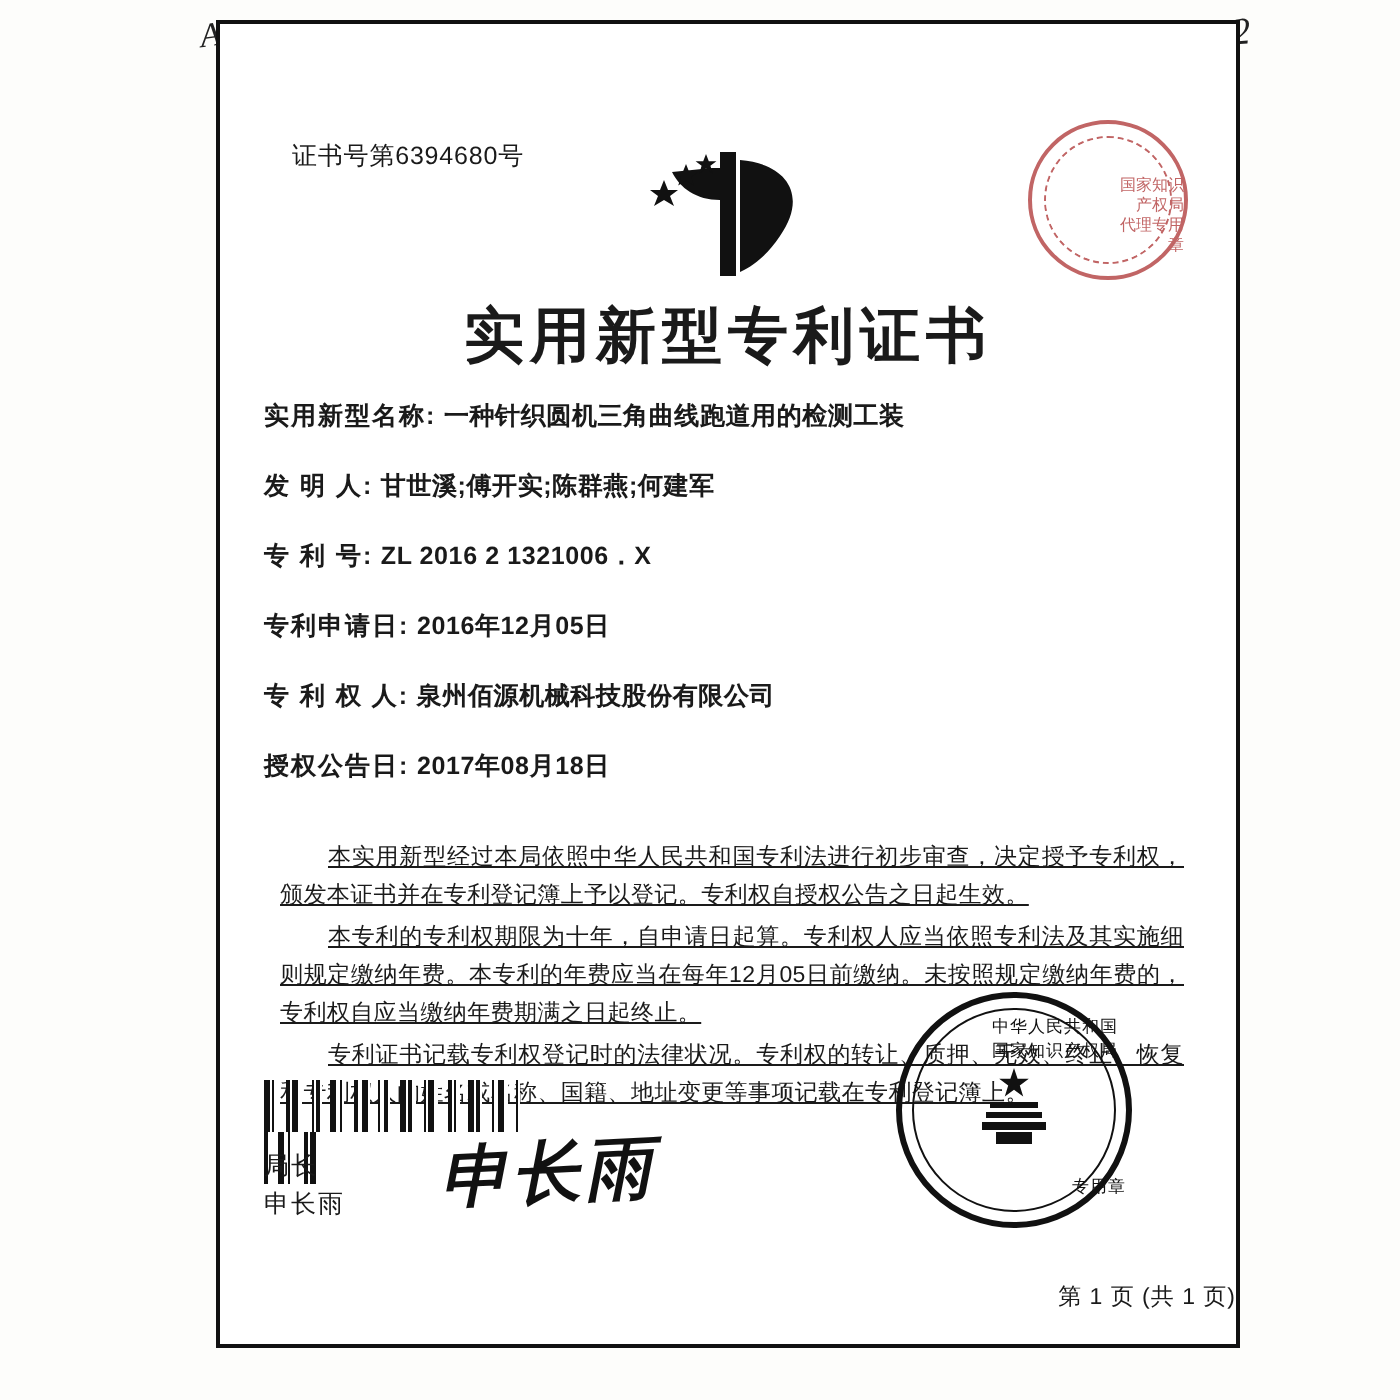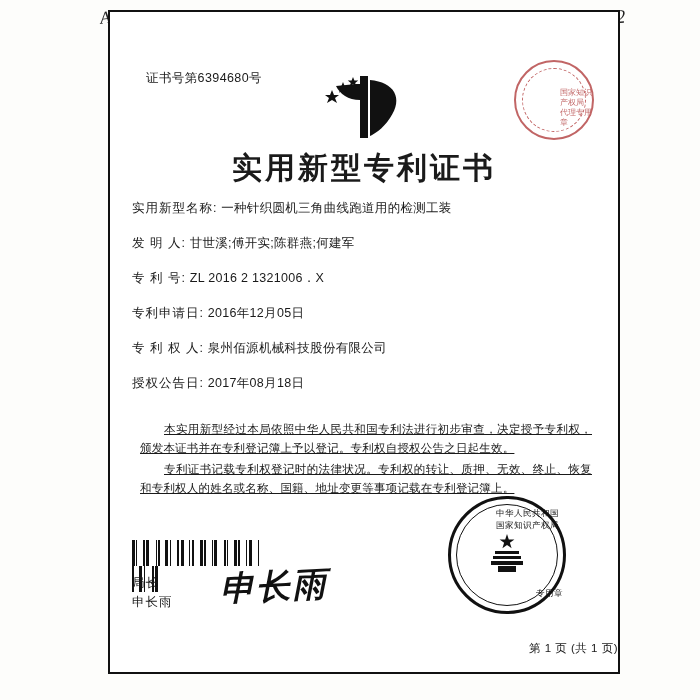--- a/index.html
+++ b/index.html
@@ -80,21 +80,21 @@
   .top-stamp .ts-inner {
     position: absolute;
     inset: 6px;
     border-radius: 50%;
     border: 1px dashed #b03a3a;
   }
   .top-stamp .ts-text {
     position: absolute;
     left: 0; right: 0;
     top: 26px;
-    text-align: left;
+    text-align: right;
     font-size: 8px;
     line-height: 10px;
     font-family: "Liberation Serif", serif;
     padding-left: 44px;
   }
 
   
   .emblem {
     position: absolute;
     left: 50%;
@@ -120,20 +120,21 @@
     left: 22px;
     top: 188px;
     right: 22px;
   }
   .field-row {
     font-size: 12.5px;
     line-height: 16px;
     margin-bottom: 19px;
     white-space: nowrap;
     letter-spacing: 0.3px;
+    font-weight: bold;
   }
   .field-label {
     display: inline-block;
     letter-spacing: 1px;
   }
   .field-value {
     display: inline;
   }
 
   .body-text {
@@ -295,20 +296,21 @@
         <span class="field-value">泉州佰源机械科技股份有限公司</span>
       </div>
       <div class="field-row">
         <span class="field-label">授权公告日:</span>
         <span class="field-value">2017年08月18日</span>
       </div>
     </div>
 
     <div class="body-text">
       <p>本实用新型经过本局依照中华人民共和国专利法进行初步审查，决定授予专利权，颁发本证书并在专利登记簿上予以登记。专利权自授权公告之日起生效。</p>
+      <p>本专利的专利权期限为十年，自申请日起算。专利权人应当依照专利法及其实施细则规定缴纳年费。本专利的年费应当在每年12月05日前缴纳。未按照规定缴纳年费的，专利权自应当缴纳年费期满之日起终止。</p>
       <p>专利证书记载专利权登记时的法律状况。专利权的转让、质押、无效、终止、恢复和专利权人的姓名或名称、国籍、地址变更等事项记载在专利登记簿上。</p>
     </div>
 
     <div class="barcode">
       <i style="width:3px"></i><i style="width:1px;background:#fff"></i><i style="width:1px"></i><i style="width:2px;background:#fff"></i>
       <i style="width:2px"></i><i style="width:1px;background:#fff"></i><i style="width:3px"></i><i style="width:2px;background:#fff"></i>
       <i style="width:1px"></i><i style="width:1px;background:#fff"></i><i style="width:2px"></i><i style="width:1px;background:#fff"></i>
       <i style="width:3px"></i><i style="width:2px;background:#fff"></i><i style="width:1px"></i><i style="width:1px;background:#fff"></i>
       <i style="width:2px"></i><i style="width:2px;background:#fff"></i><i style="width:3px"></i><i style="width:1px;background:#fff"></i>
       <i style="width:1px"></i><i style="width:2px;background:#fff"></i><i style="width:2px"></i><i style="width:1px;background:#fff"></i>

